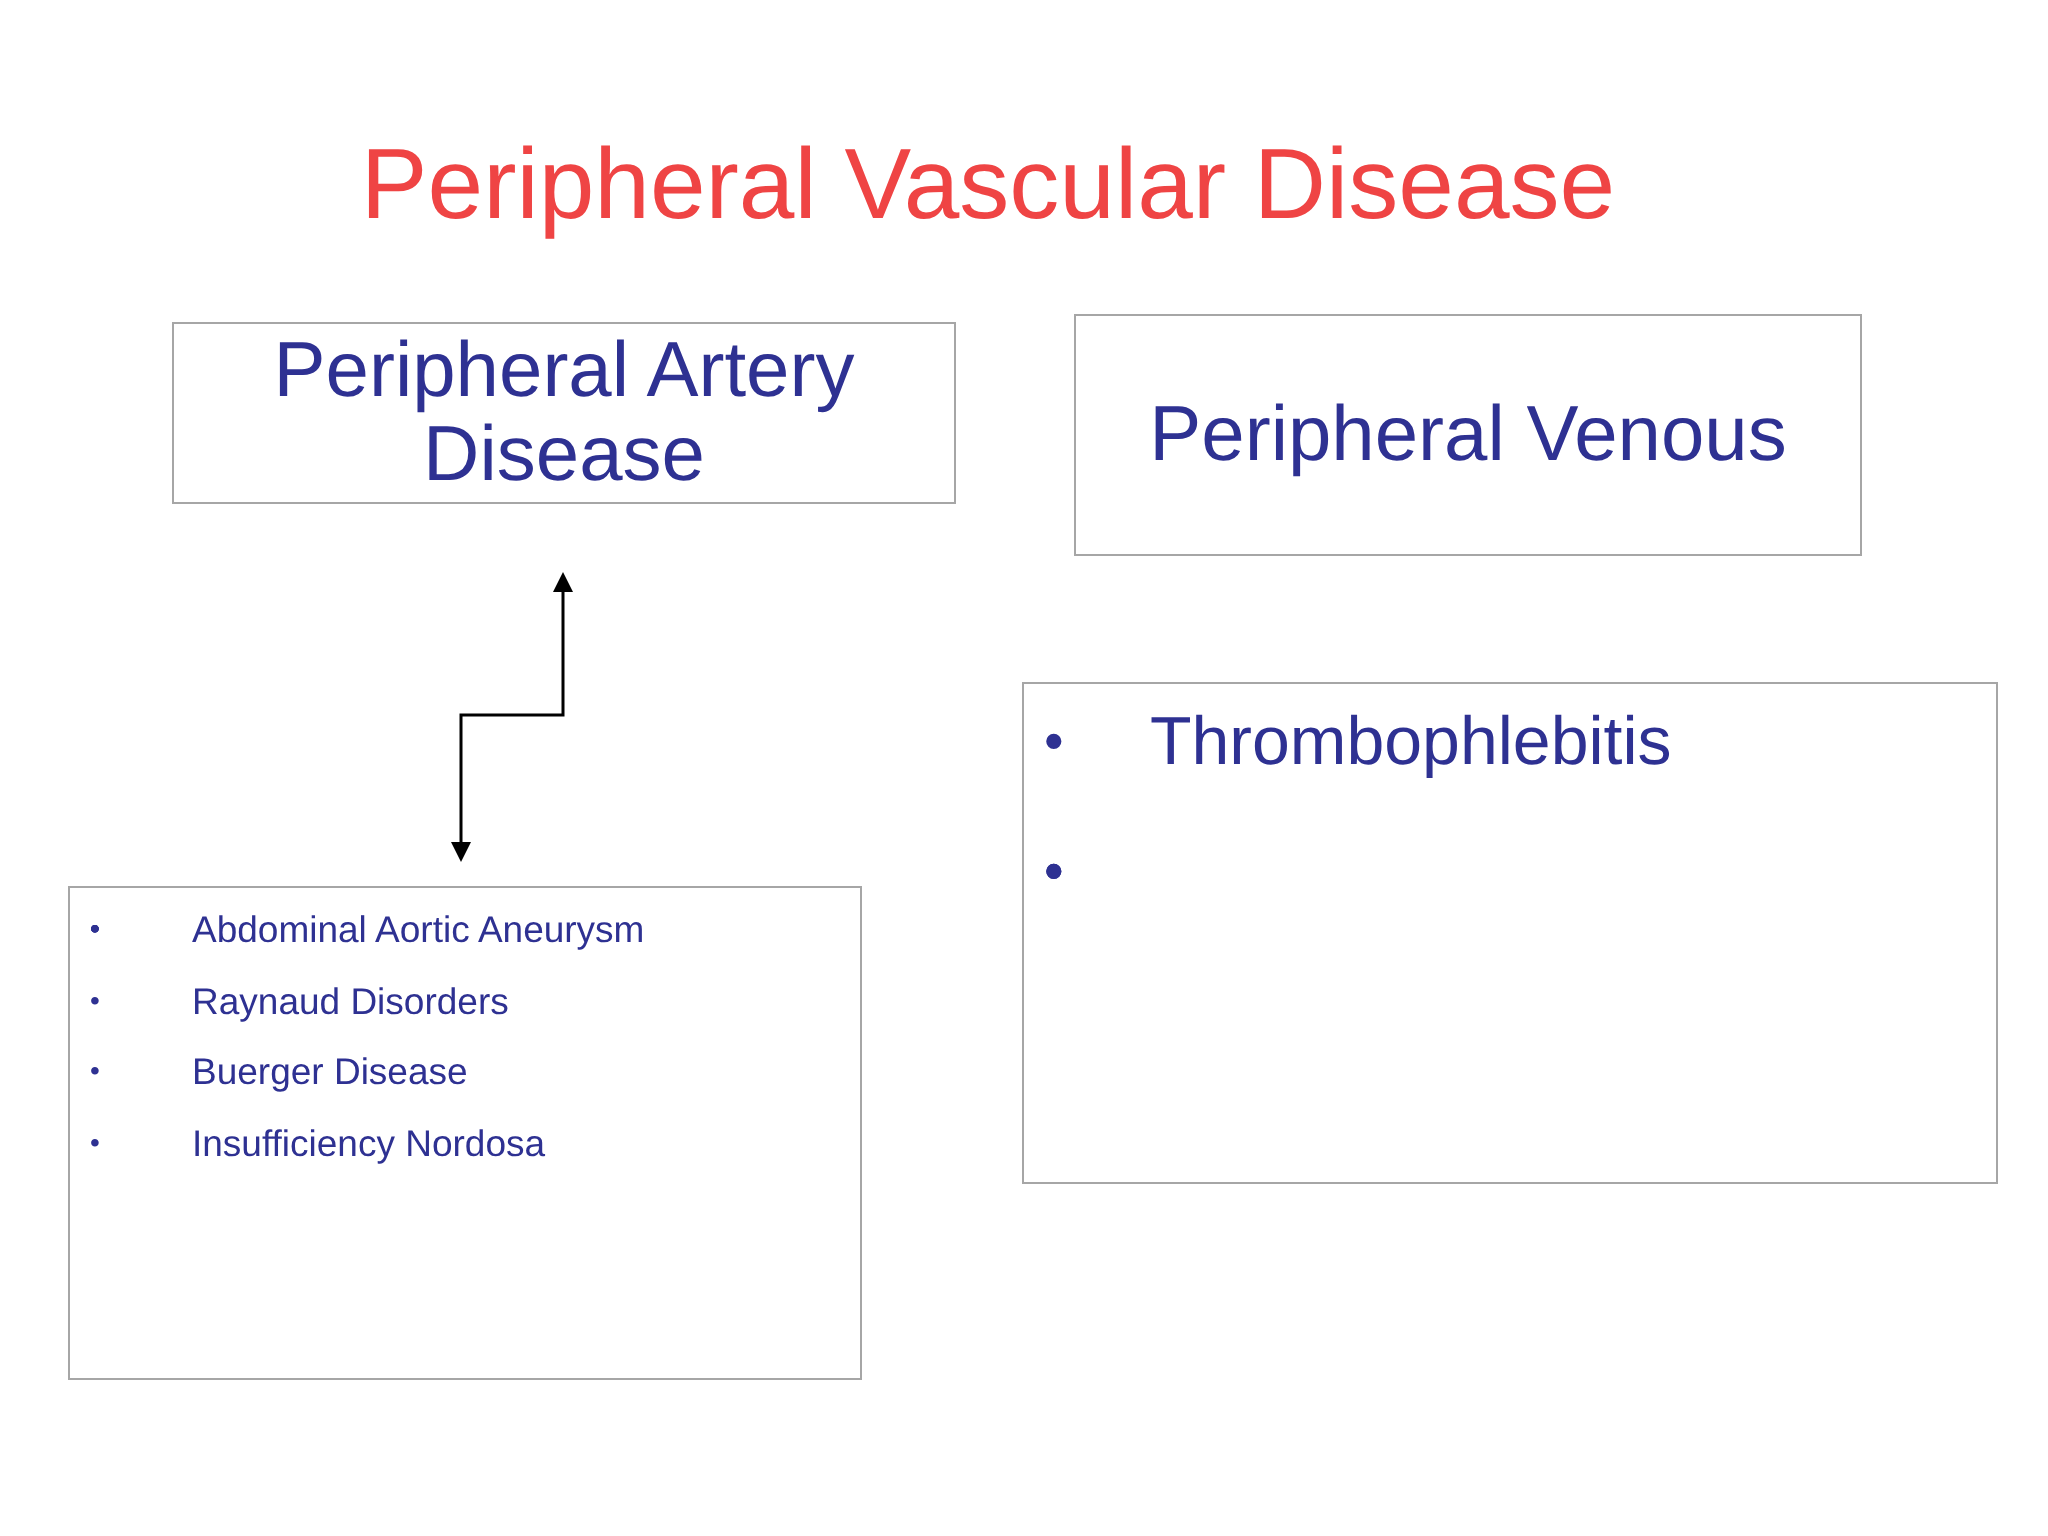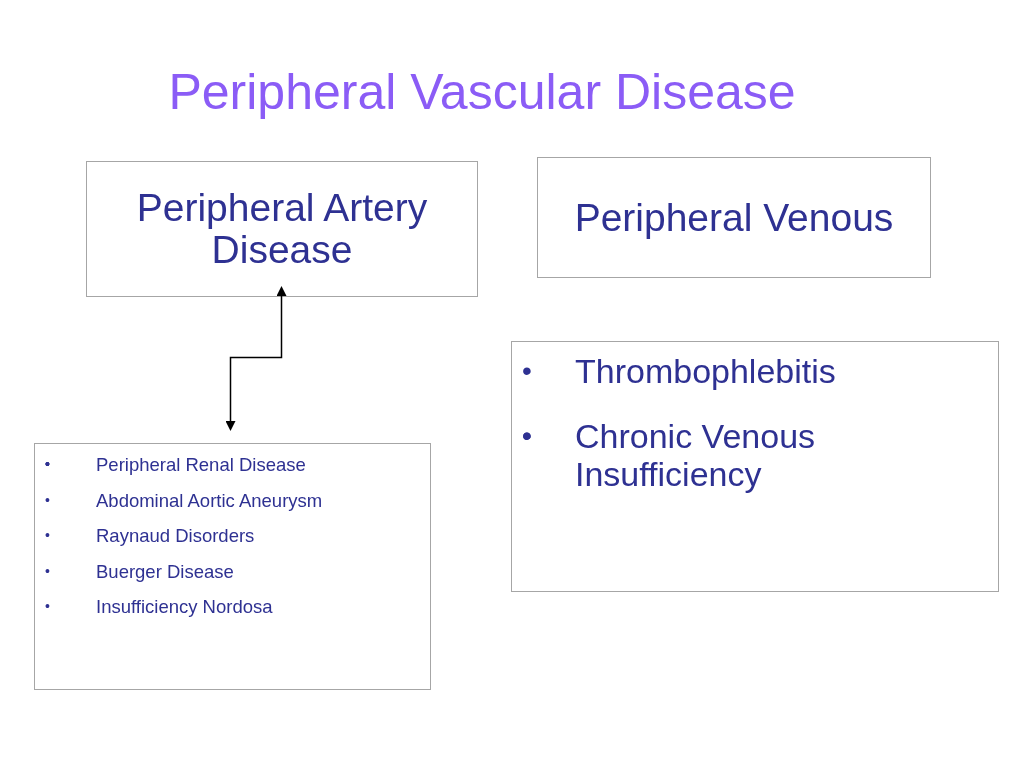--- a/index.html
+++ b/index.html
@@ -1,20 +1,20 @@
 <!DOCTYPE html>
 <html><head>
 <meta charset="utf-8">
 <style>
   html, body { margin:0; padding:0; background:#ffffff; }
   body { width:1024px; height:768px; position:relative; overflow:hidden; font-family:"Liberation Sans", sans-serif; }
-  .title { position:absolute; left:0; width:956px; top:62px; text-align:center; font-size:50px; color:#8b5cf6; line-height:60px; padding-left:4px; }
+  .title { position:absolute; left:0; width:956px; top:62px; text-align:center; font-size:50px; color:#ef4444; line-height:60px; padding-left:16px; }
   .box { position:absolute; background:#fff; border:1px solid #a6a6a6; box-sizing:border-box; }
   .head-box { display:flex; align-items:center; justify-content:center; text-align:center; color:#2e3192; font-size:39px; line-height:42px; }
-  #box-artery { left:86px; top:161px; width:392px; height:136px; }
+  #box-artery { left:86px; top:161px; width:392px; height:91px; }
   #box-venous { left:537px; top:157px; width:394px; height:121px; }
   #list-artery { left:34px; top:443px; width:397px; height:247px; padding-top:3px; }
   #list-venous { left:511px; top:341px; width:488px; height:251px; padding-top:10px; }
   ul { list-style:none; margin:0; padding:0; }
   .small li { position:relative; font-size:18.5px; color:#2e3192; line-height:35.5px; padding-left:61px; }
   .small li .bullet { position:absolute; left:10px; top:0; font-size:14px; }
   .big li { position:relative; font-size:34px; color:#2e3192; line-height:38px; padding-left:63px; margin-bottom:27px; }
   .big li .bullet { position:absolute; left:10px; top:0; font-size:28px; }
   svg.connector { position:absolute; left:0; top:0; }
 </style>
@@ -42,27 +42,27 @@
       <path d="M0,0 L10,5 L0,10 z" fill="#000"></path>
     </marker>
   </defs>
   <polyline points="281.5,291 281.5,357.5 230.5,357.5 230.5,426" fill="none" stroke="#000" stroke-width="1.5" marker-start="url(#arrowhead)" marker-end="url(#arrowhead)"></polyline>
 </svg>
 
 <div class="box small" id="list-artery">
   <ul>
     <li><span class="bullet">•</span></li>
     <li><span class="bullet">•</span></li>
-    <li><span class="bullet">•</span><span>Peripheral Renal Disease</span></li>
+    <li><span class="bullet">•</span></li>
     <li><span class="bullet">•</span><span>Abdominal Aortic Aneurysm</span></li>
     <li><span class="bullet">•</span><span>Raynaud Disorders</span></li>
     <li><span class="bullet">•</span><span>Buerger Disease</span></li>
     <li><span class="bullet">•</span><span>Insufficiency Nordosa</span></li>
   </ul>
 </div>
 
 <div class="box big" id="list-venous">
   <ul>
     <li><span class="bullet">•</span><span>Thrombophlebitis</span></li>
     <li><span class="bullet">•</span></li>
-    <li style="width:300px;"><span class="bullet">•</span><span>Chronic Venous Insufficiency</span></li>
+    <li style="width:300px;"><span class="bullet">•</span></li>
   </ul>
 </div>
 
 </body></html>

